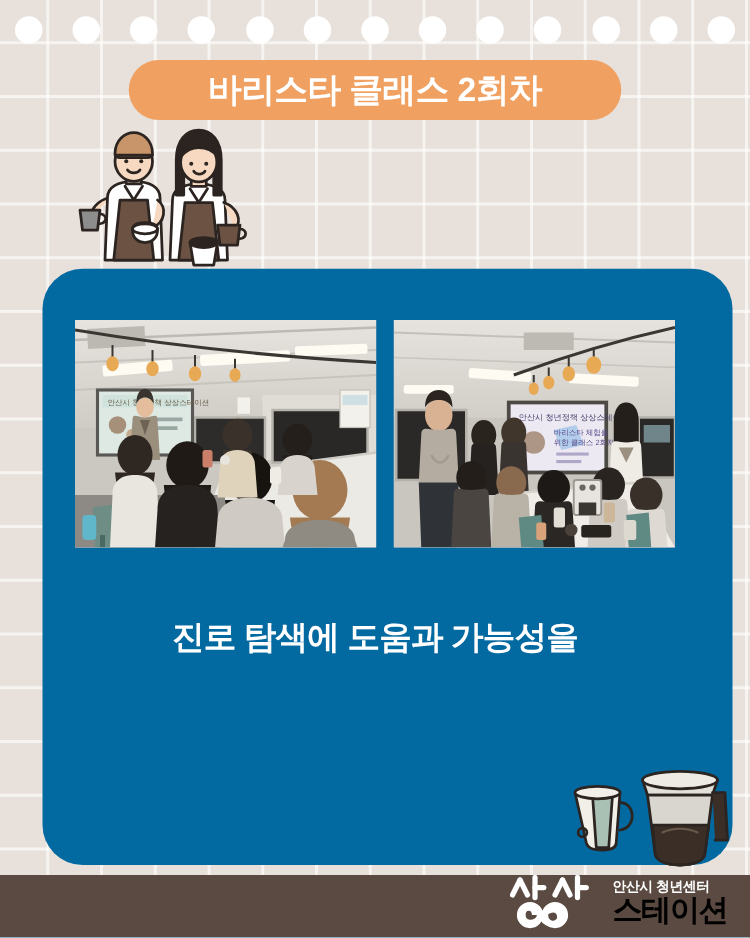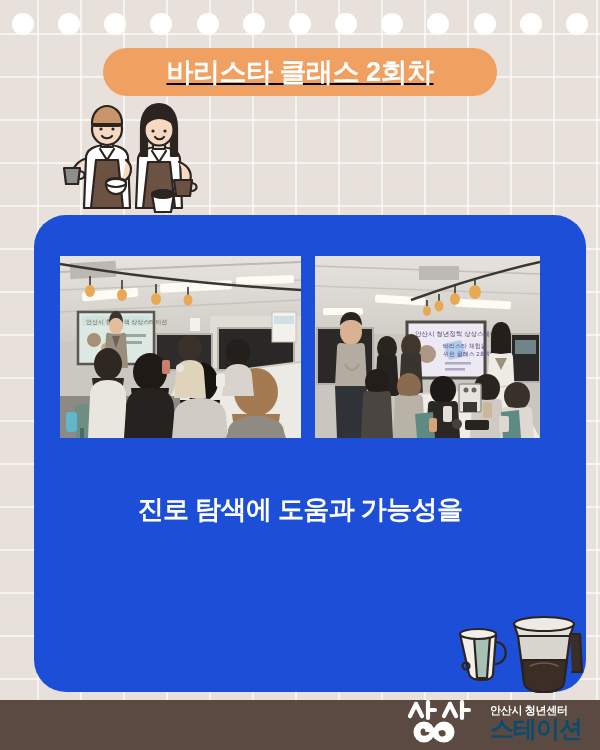--- a/index.html
+++ b/index.html
@@ -58,21 +58,20 @@
     position: absolute;
     left: 103px;
     top: 48px;
     width: 394px;
     height: 48px;
     border-radius: 24px;
     background: #f0a060;
     display: flex;
     align-items: center;
     justify-content: center;
-    text-decoration: underline;
   }
   .title-text {
     color: #ffffff;
     font-size: 27px;
     font-weight: bold;
     letter-spacing: -0.5px;
     line-height: 1;
     white-space: nowrap;
   }
 
@@ -86,21 +85,21 @@
   }
   .barista-illo svg { display: block; width: 100%; height: 100%; }
 
   
   .brown-card {
     position: absolute;
     left: 34px;
     top: 215px;
     width: 552px;
     height: 477px;
-    background: #1d4ed8;
+    background: #0369a1;
     border-radius: 32px;
   }
 
   
   .photo-row {
     position: absolute;
     left: 26px;
     top: 41px;
     width: 480px;
     height: 182px;
@@ -176,21 +175,21 @@
   }
   .logo-sub {
     color: #ffffff;
     font-size: 11px;
     font-weight: bold;
     letter-spacing: -0.3px;
     line-height: 1.1;
     white-space: nowrap;
   }
   .logo-main {
-    color: #0c4a6e;
+    color: #000000;
     font-size: 24px;
     font-weight: bold;
     letter-spacing: -1px;
     line-height: 1.05;
     white-space: nowrap;
   }
 </style>
 </head>
 <body>
 

